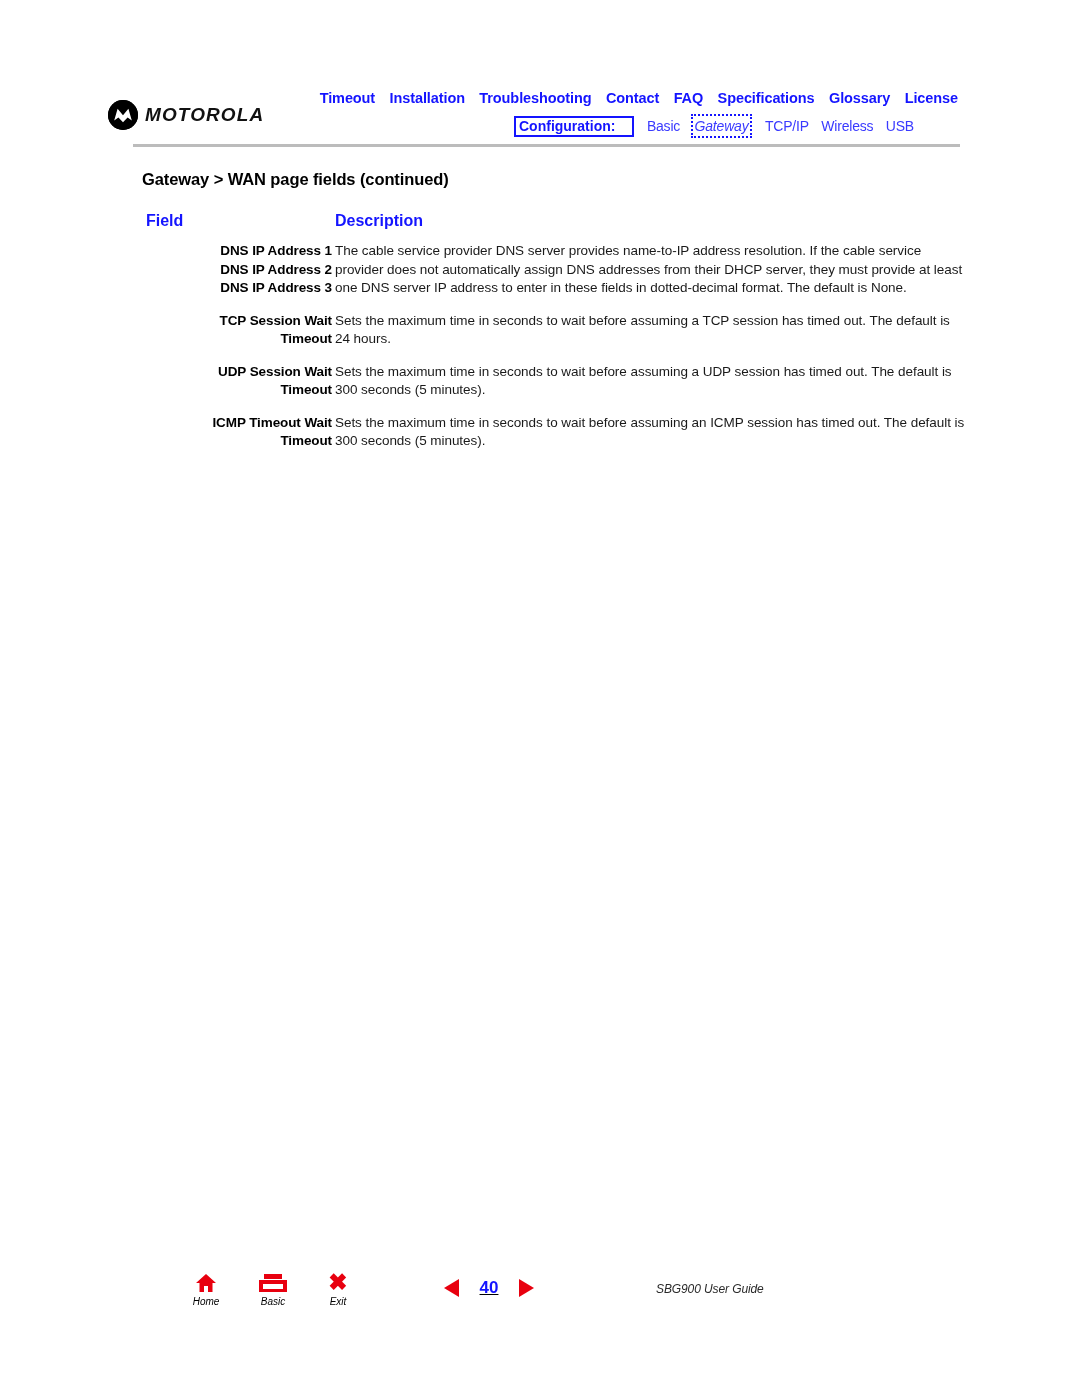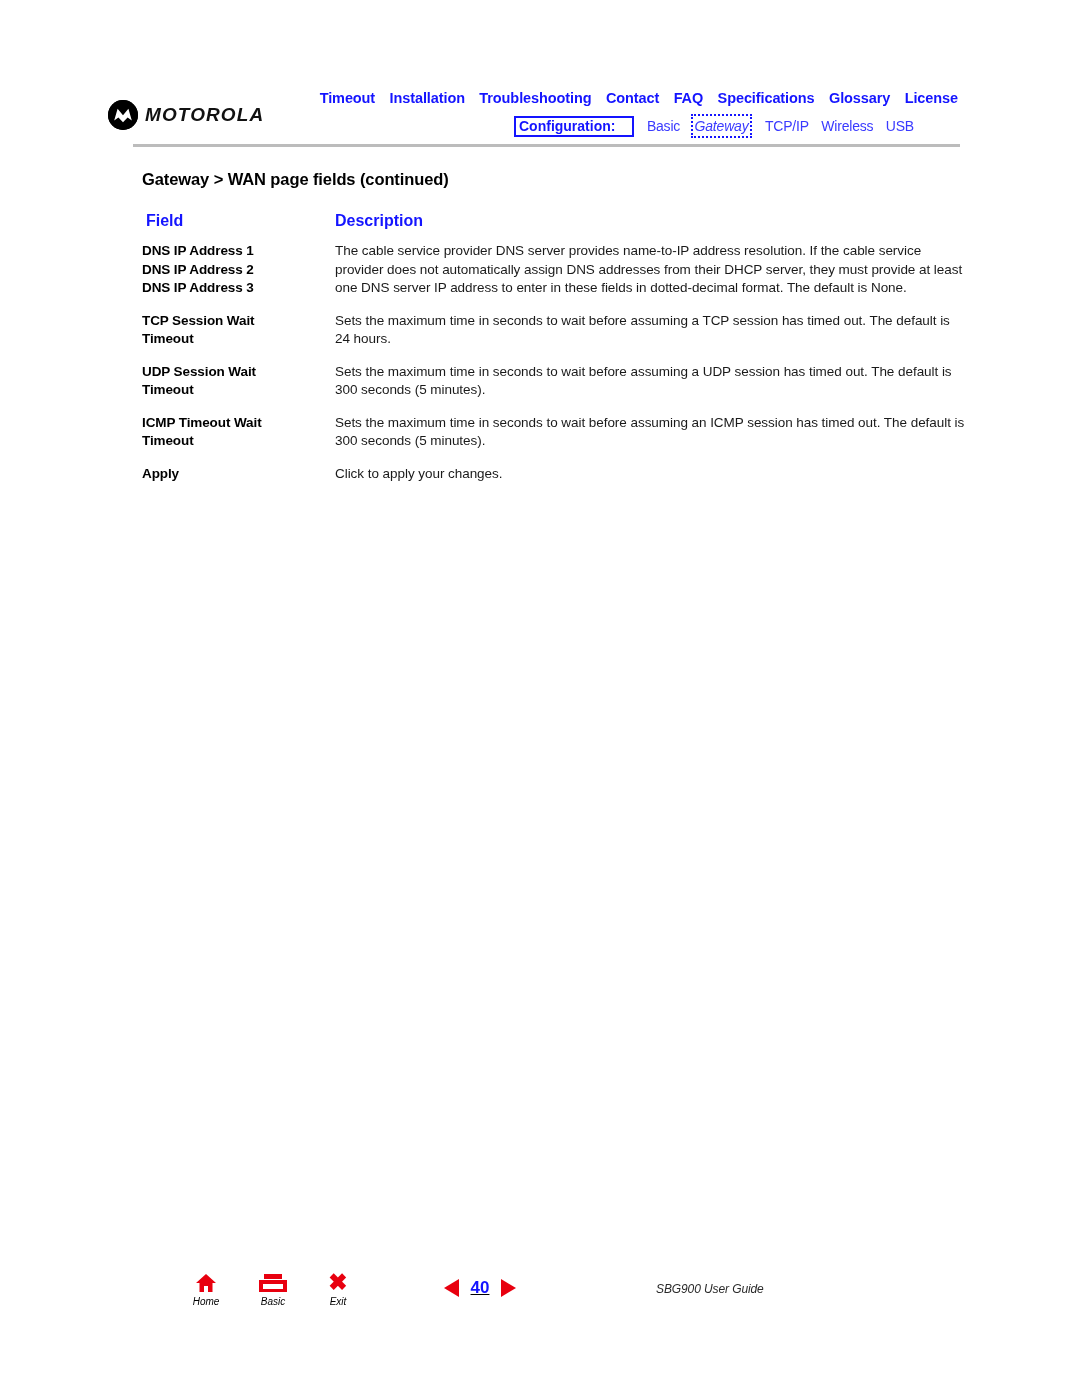--- a/index.html
+++ b/index.html
@@ -170,21 +170,21 @@
   }
   .cell-desc {
     margin-left: 193px;
     width: 630px;
     font-size: 13.5px;
     font-weight: normal;
     color: #1a1a1a;
     line-height: 18.5px;
     letter-spacing: -0.05px;
   }
-  .cell-field .fline { display: block; }
+  .cell-field .fline { display: block; text-align: right; }
 
   
   .footer {
     position: absolute;
     left: 0;
     top: 1268px;
     width: 1080px;
     height: 60px;
   }
   .footer-btn {
@@ -218,21 +218,21 @@
     line-height: 23px;
     font-family: "Liberation Sans", sans-serif;
   }
 
   .pager {
     position: absolute;
     left: 444px;
     top: 10px;
     display: flex;
     align-items: center;
-    gap: 10px;
+    gap: 19px;
     text-decoration: underline;
   }
   .tri {
     width: 0;
     height: 0;
     border-top: 9px solid transparent;
     border-bottom: 9px solid transparent;
   }
   .tri-left  { border-right: 15px solid #e8000f; }
   .tri-right { border-left: 15px solid #e8000f; }
@@ -333,26 +333,20 @@
     </div>
 
     <div class="trow">
       <div class="cell-field">
         <span class="fline">ICMP Timeout Wait</span>
         <span class="fline">Timeout</span>
       </div>
       <div class="cell-desc">Sets the maximum time in seconds to wait before assuming an ICMP session has timed out. The default is 300 seconds (5 minutes).</div>
     </div>
 
-    <div class="trow">
-      <div class="cell-field">
-        <span class="fline">Apply</span>
-      </div>
-      <div class="cell-desc">Click to apply your changes.</div>
-    </div>
 
   </div>
 
   <div class="footer">
 
     <div class="footer-btn btn-home">
       <div class="glyph">
         <svg width="22" height="21" viewBox="0 0 22 21" aria-hidden="true">
           <path d="M11 1 L21 10 L17.5 10 L17.5 19 L13 19 L13 13 L9 13 L9 19 L4.5 19 L4.5 10 L1 10 Z" fill="#e8000f"></path>
         </svg>

